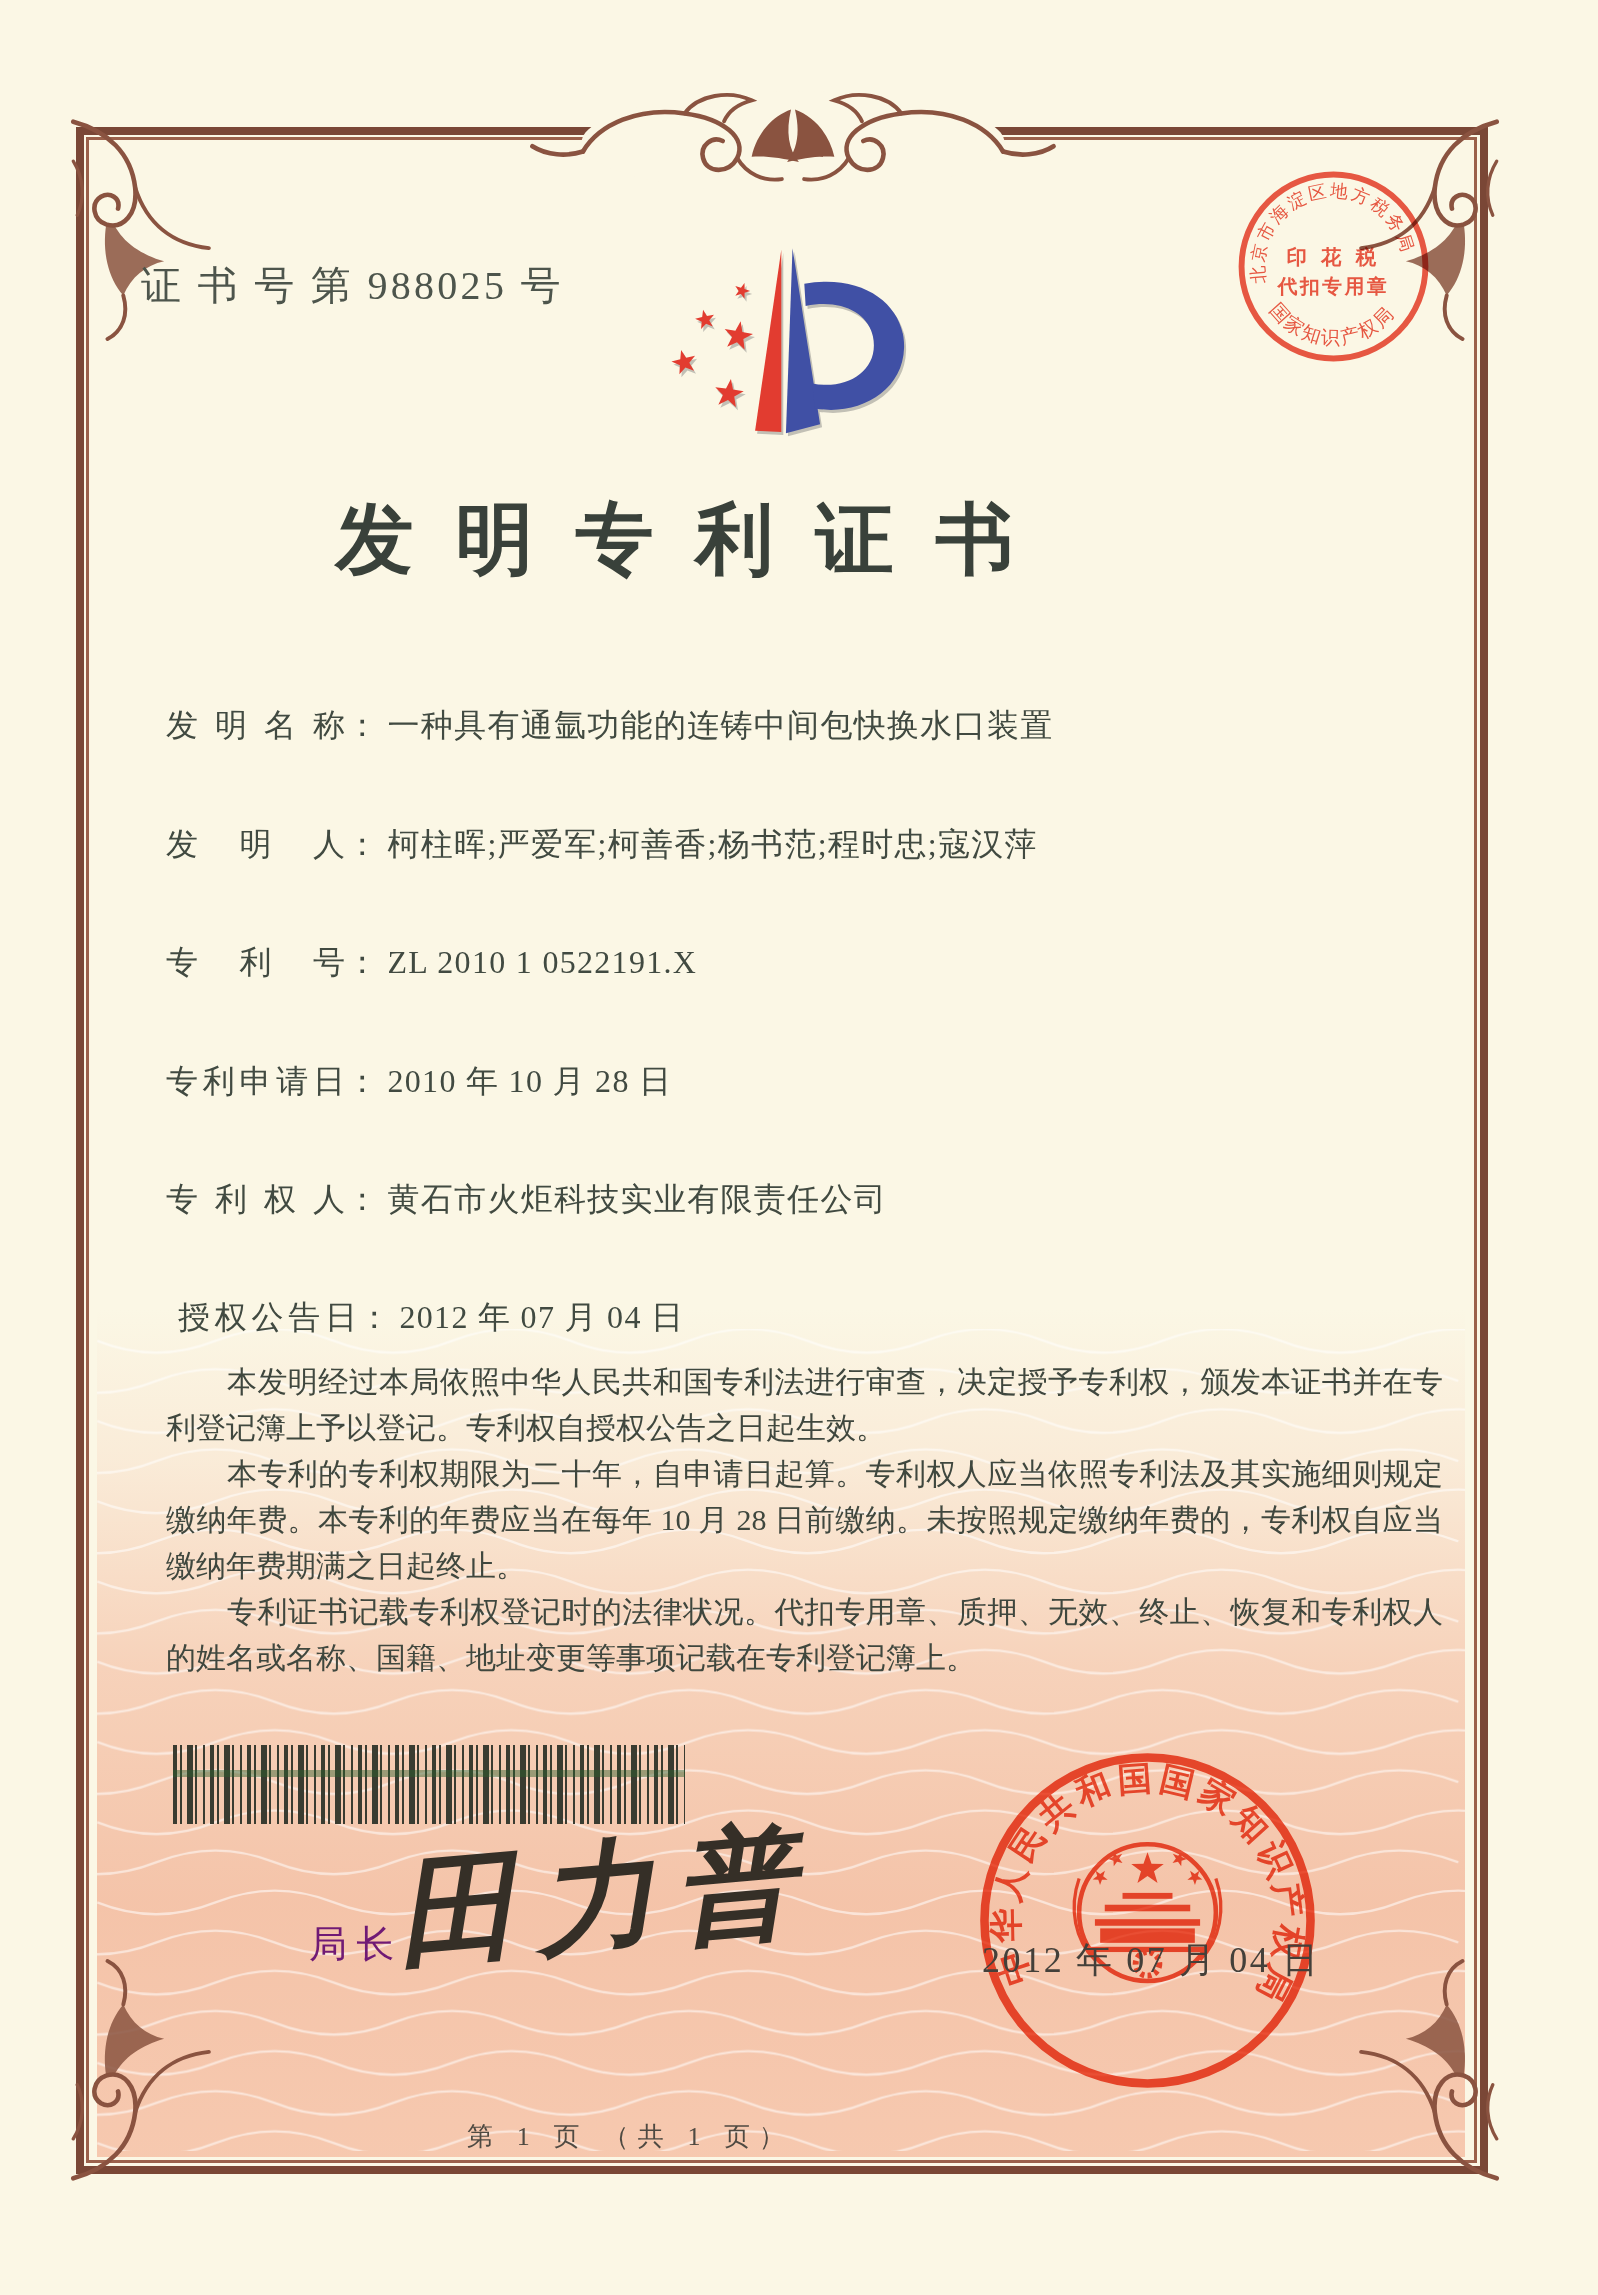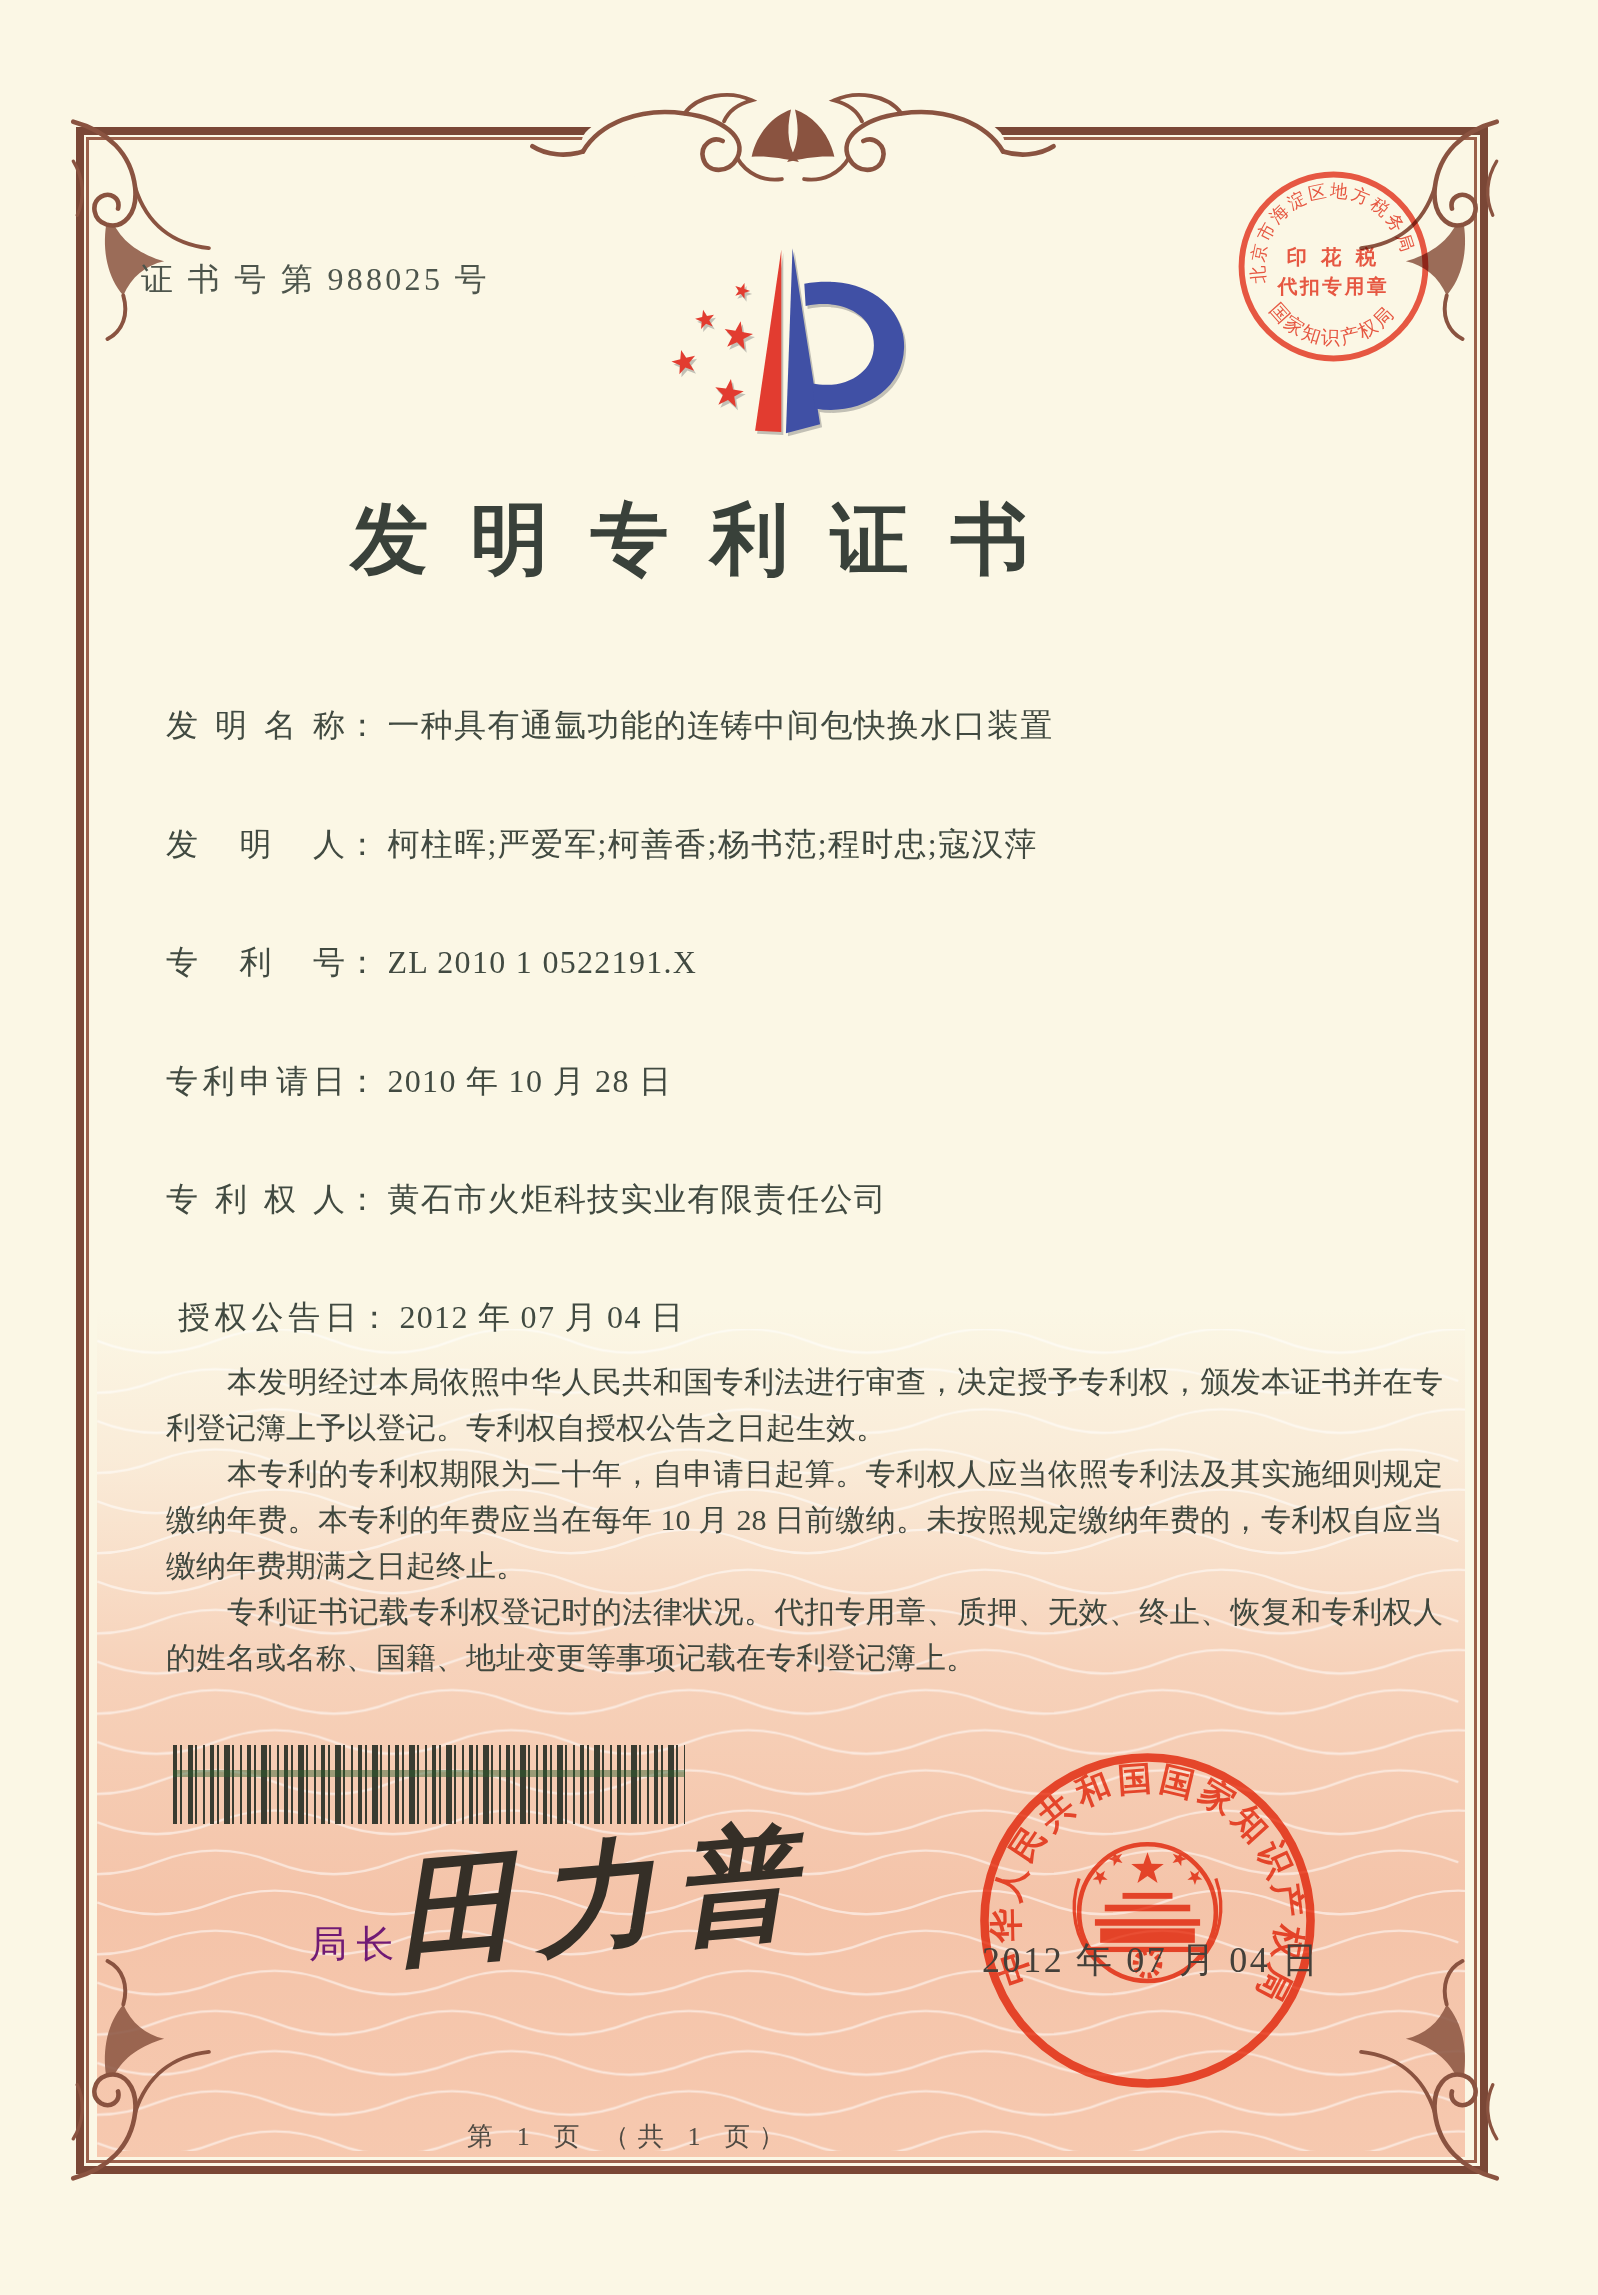--- a/index.html
+++ b/index.html
@@ -31,24 +31,24 @@
       rgba(246,200,176,0.25) 18%,
       rgba(245,196,170,0.72) 42%,
       rgba(244,193,166,0.95) 70%,
       rgba(246,198,172,0.95) 100%);
   }
   .waves { position:absolute; left:97px; top:1329px; }
 
   
   .cert-no {
     position:absolute; left:141px; top:258px;
-    font-size:32px; letter-spacing:3.3px; color:#4d554c;
+    font-size:40px; letter-spacing:3.3px; color:#4d554c;
   }
   .title {
-    position:absolute; left:75px; top:488px; width:1229px;
+    position:absolute; left:60px; top:488px; width:1229px;
     text-align:center; font-size:78px; font-weight:600;
     letter-spacing:42px; text-indent:42px; color:#39413a;
   }
   .field-row {
     position:absolute; left:166px;
     display:flex; align-items:baseline;
     font-size:32px; color:#414a41; white-space:nowrap;
   }
   .flabel { display:inline-block; width:179px; text-align:justify; text-align-last:justify; }
   .fcolon { margin:0 9.2px 0 1.3px; }

